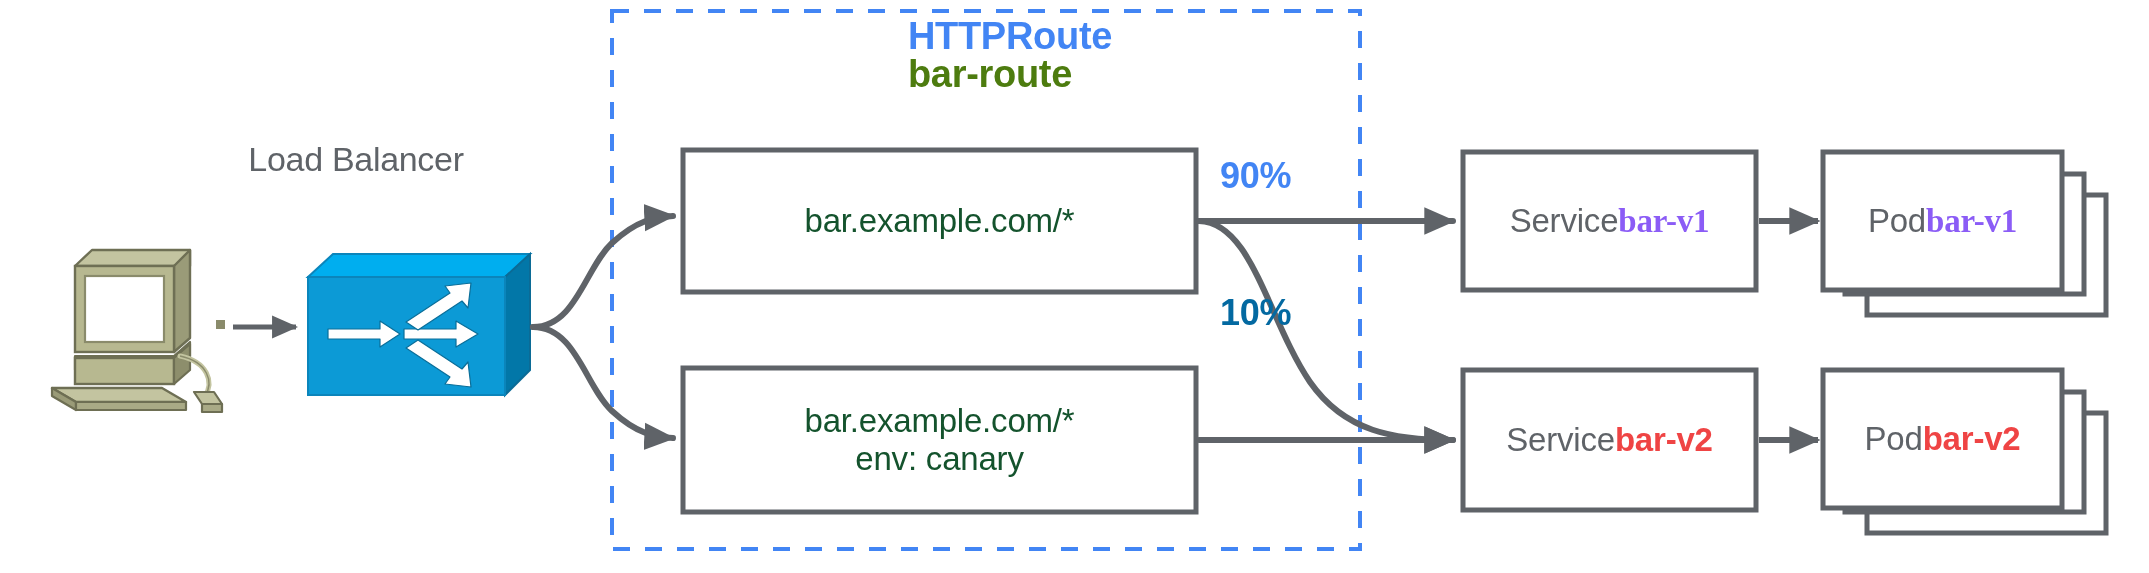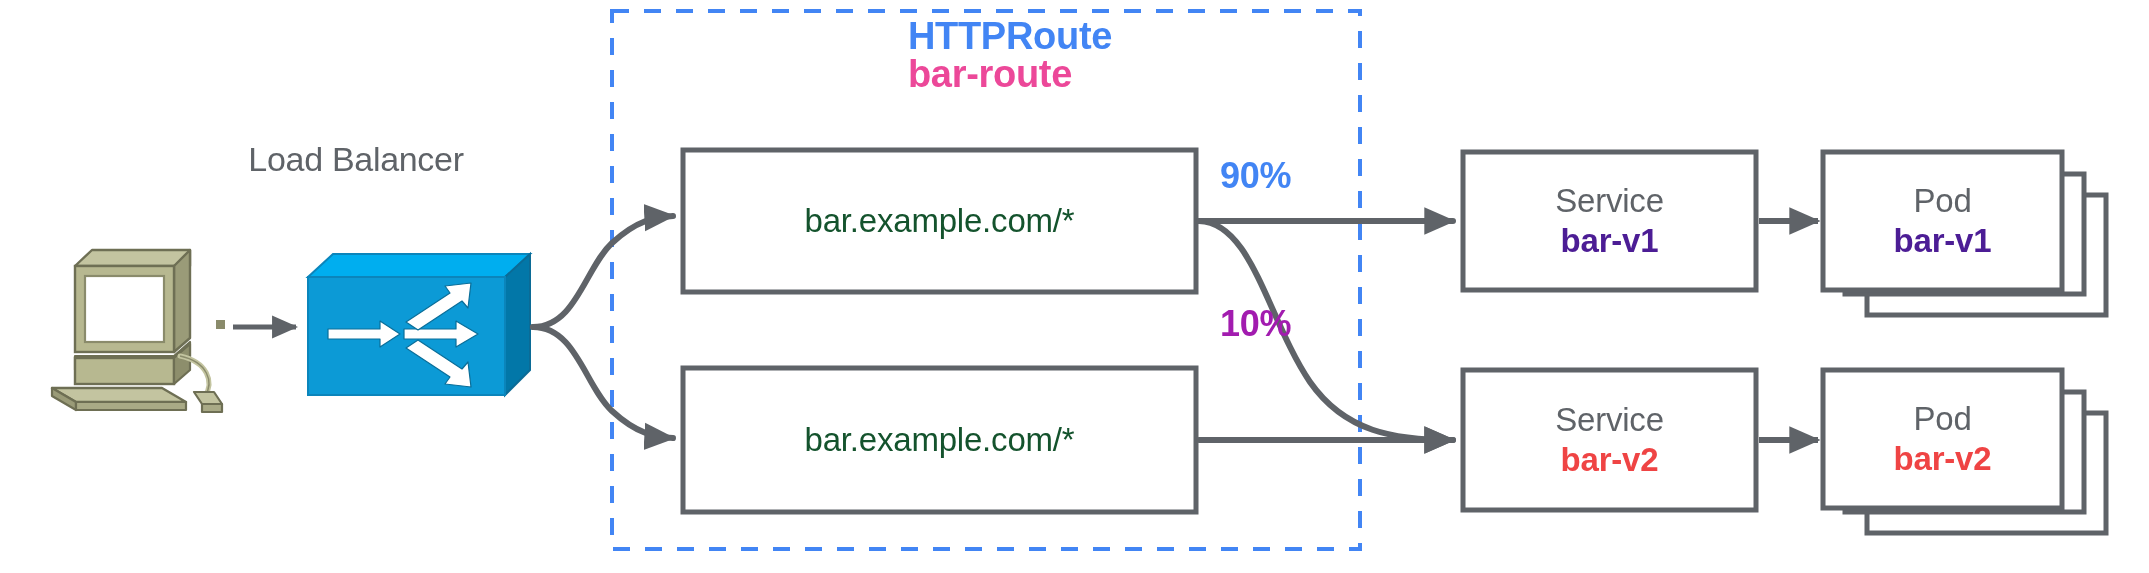--- a/index.html
+++ b/index.html
@@ -54,21 +54,21 @@
     font-weight: bold;
     color: #4285f4;
     letter-spacing: -0.3px;
   }
   .route-subtitle {
     left: 790px;
     top: 52px;
     width: 400px;
     font-size: 38px;
     font-weight: bold;
-    color: #ec4899;
+    color: #4d7c0f;
     letter-spacing: -0.3px;
   }
   .match-box-text {
     position: absolute;
     display: flex;
     flex-direction: column;
     align-items: center;
     justify-content: center;
     font-size: 33px;
     color: #14532d;
@@ -76,41 +76,41 @@
   }
   .pct {
     position: absolute;
     font-size: 36px;
     font-weight: bold;
     letter-spacing: -0.3px;
     text-align: center;
     margin-left: 8px;
   }
   .pct-90 { left: 1212px; top: 155px; color: #4285f4; }
-  .pct-10 { left: 1212px; top: 303px; color: #a21caf; }
+  .pct-10 { left: 1212px; top: 292px; color: #0369a1; }
 
   .node-box-text {
     position: absolute;
     display: flex;
-    flex-direction: column;
+    flex-direction: row;
     align-items: center;
     justify-content: center;
     line-height: 1.22;
   }
   .node-kind {
     font-size: 33px;
     color: #5f6368;
     letter-spacing: -0.2px;
   }
   .node-name {
     font-size: 33px;
     font-weight: bold;
     letter-spacing: -0.2px;
   }
-  .name-blue { color: #4c1d95; }
+  .name-blue { color: #8b5cf6; font-family: Liberation Serif, serif; }
   .name-green { color: #ef4444; }
 </style>
 </head>
 <body>
 
 <div id="stage">
 
   <svg class="layer" id="svg-layer" viewBox="0 0 2149 573" width="2149" height="573">
     <defs>
       <marker id="arrow" viewBox="0 0 10 10" refX="9.2" refY="5" markerWidth="5.2" markerHeight="5.2" orient="auto-start-reverse">
@@ -205,20 +205,21 @@
 
     <div class="txt route-title">HTTPRoute</div>
     <div class="txt route-subtitle">bar-route</div>
 
     <div class="match-box-text" style="left:683px; top:150px; width:513px; height:142px;">
       <span>bar.example.com/*</span>
     </div>
 
     <div class="match-box-text" style="left:683px; top:368px; width:513px; height:144px;">
       <span>bar.example.com/*</span>
+      <span>env: canary</span>
     </div>
 
     <div class="pct pct-90">90%</div>
     <div class="pct pct-10">10%</div>
 
     <div class="node-box-text" style="left:1463px; top:152px; width:293px; height:138px;">
       <span class="node-kind">Service</span>
       <span class="node-name name-blue">bar-v1</span>
     </div>
 

